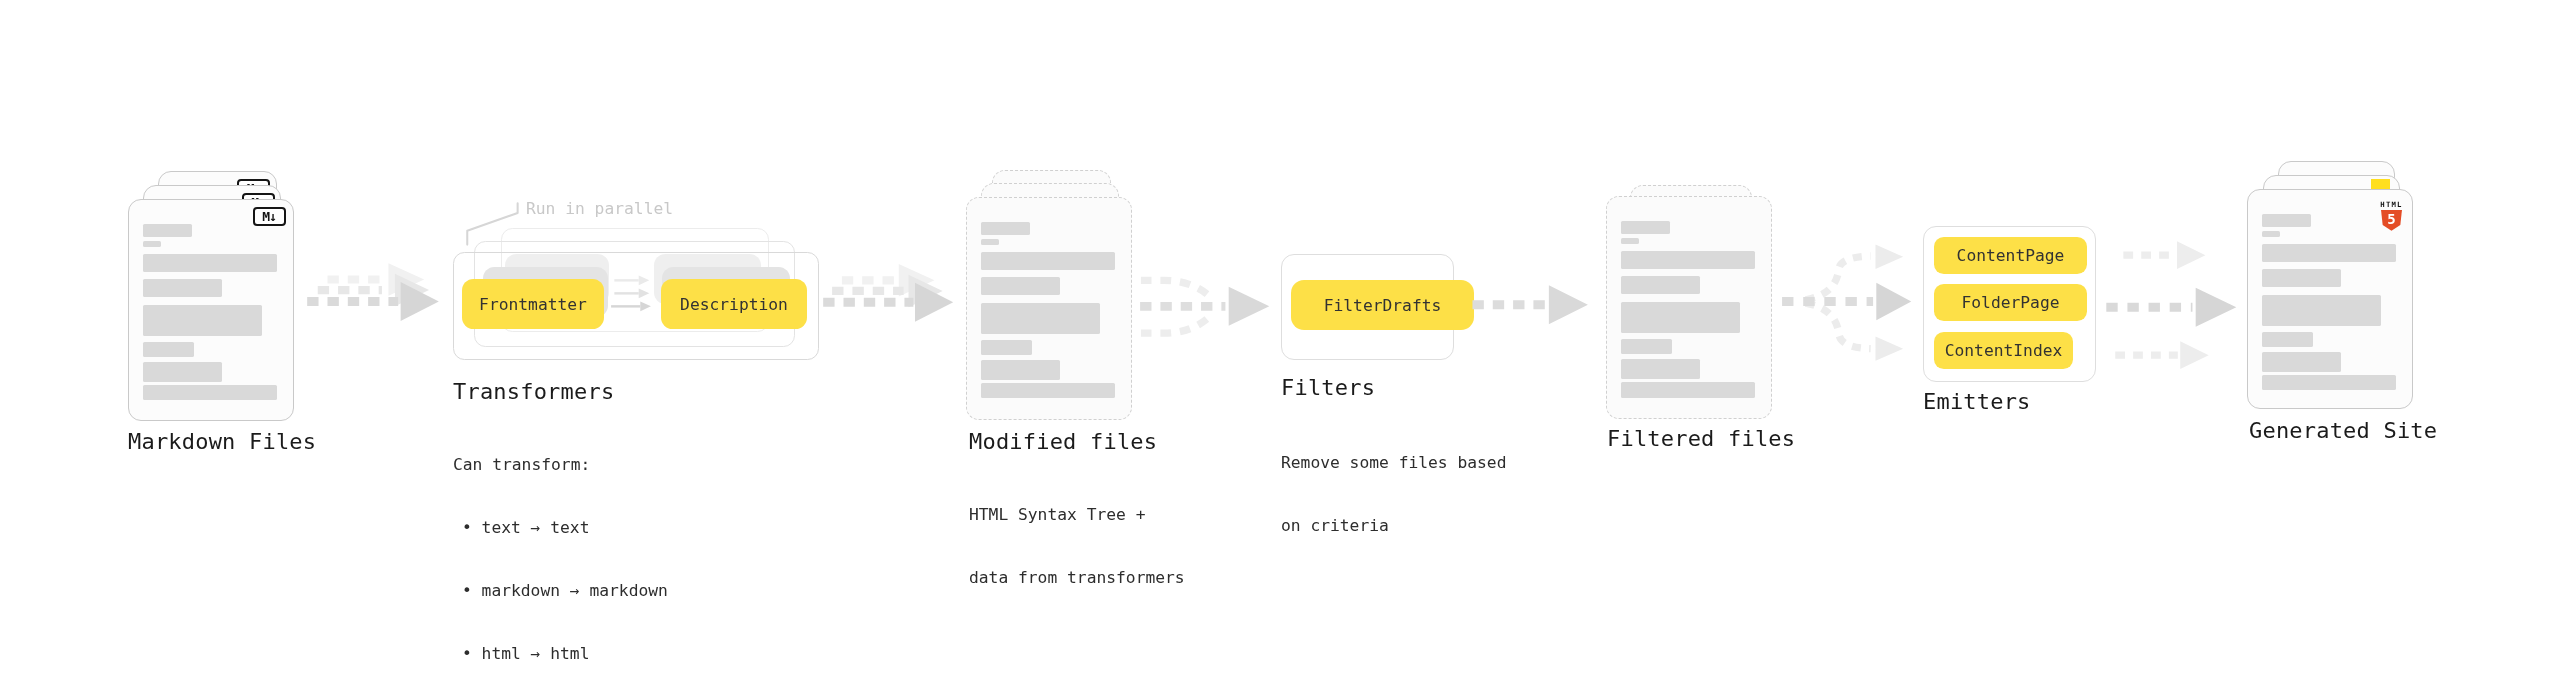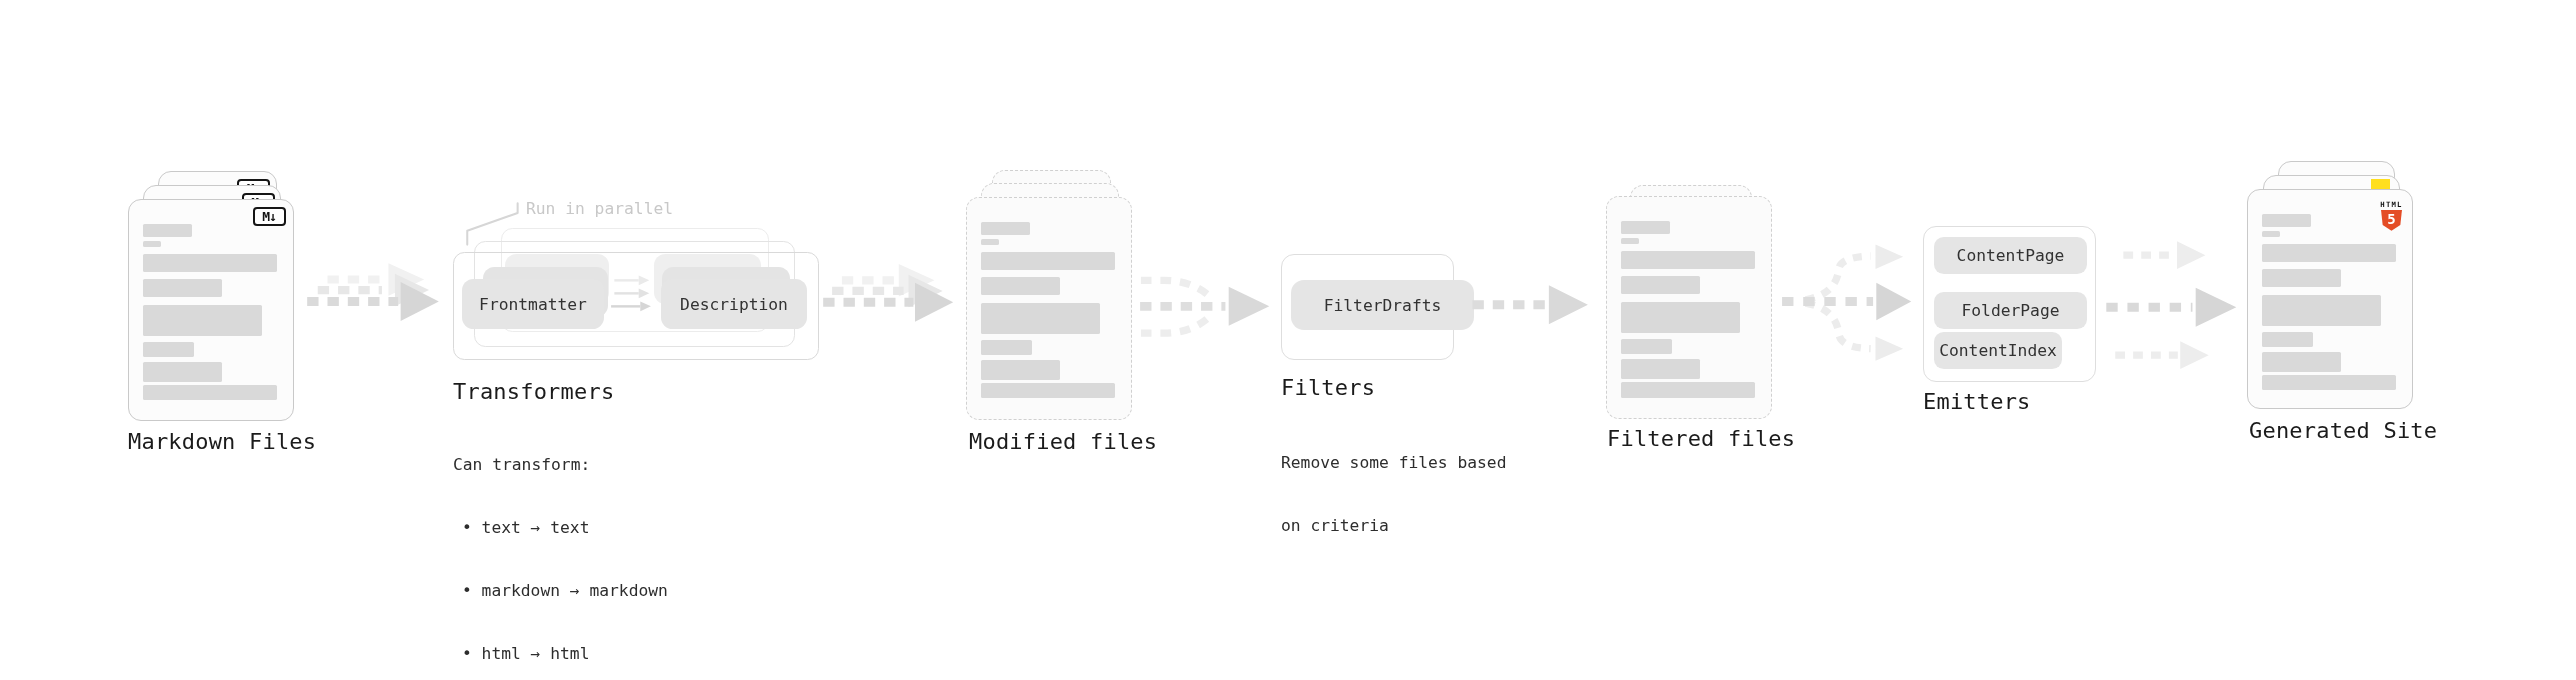--- a/index.html
+++ b/index.html
@@ -13,21 +13,21 @@
 
   .stage-label{position:absolute;font-size:22px;letter-spacing:0.2px;color:#1b1b1b;white-space:pre;}
   .desc{position:absolute;font-size:16.3px;line-height:21px;color:#2d2d2d;white-space:pre;}
   .desc .indent{padding-left:9px;}
   .annotation{position:absolute;font-size:16.3px;color:#c8c8c8;white-space:pre;}
 
   .tbox{position:absolute;box-sizing:border-box;border:1.6px solid #d9d9d9;border-radius:11.4px;background:transparent;}
   .tbox.l2{border-color:#e3e3e3;}
   .tbox.l3{border-color:#ececec;}
 
-  .pill{position:absolute;box-sizing:border-box;border-radius:11.4px;background:#e5e5e5;color:#323232;
+  .pill{position:absolute;box-sizing:border-box;border-radius:11.4px;background:#fde047;color:#323232;
         font-size:16.3px;display:flex;align-items:center;justify-content:center;white-space:pre;}
   .pill.ghost2{background:#e4e4e4;}
   .pill.ghost3{background:#efefef;}
   .pill.r16{border-radius:13px;}
   .pill.r12{border-radius:9.8px;}
 
   .panel{position:absolute;box-sizing:border-box;border:1.6px solid #dedede;border-radius:13px;background:#ffffff;}
 
   .md-badge{position:absolute;display:flex;align-items:center;justify-content:center;width:33px;height:19.5px;
             box-sizing:border-box;border:2.4px solid #151515;border-radius:4.1px;background:#fff;
@@ -104,20 +104,24 @@
           <div class="bar" style="top: 54px; width: 134px; height: 18px;"></div>
           <div class="bar" style="top: 79px; width: 79px; height: 18px;"></div>
           <div class="bar" style="top: 105px; width: 119px; height: 31px;"></div>
           <div class="bar" style="top: 142px; width: 51px; height: 14.6px;"></div>
           <div class="bar" style="top: 162px; width: 79px; height: 19.5px;"></div>
           <div class="bar" style="top: 185px; width: 134px; height: 15.4px;"></div>
         </div>
     </div>
   </div>
   <div class="stage-label" style="left:969px;top:429px;">Modified files</div>
+  <div class="desc" style="left:969px;top:462px;">
+    <div>HTML Syntax Tree +</div>
+    <div>data from transformers</div>
+  </div>
 
   <div class="panel" style="left:1281px;top:254px;width:173px;height:106px;"></div>
   <div class="pill r16" style="left:1291px;top:280px;width:183px;height:50px;">FilterDrafts</div>
   <div class="stage-label" style="left:1281px;top:375px;">Filters</div>
   <div class="desc" style="left:1281px;top:410px;">
     <div>Remove some files based</div>
     <div>on criteria</div>
   </div>
 
   <div class="stack" style="left:1606px;top:185px;width:203px;height:240px;">
@@ -132,22 +136,22 @@
           <div class="bar" style="top: 142px; width: 51px; height: 14.6px;"></div>
           <div class="bar" style="top: 162px; width: 79px; height: 19.5px;"></div>
           <div class="bar" style="top: 185px; width: 134px; height: 15.4px;"></div>
         </div>
     </div>
   </div>
   <div class="stage-label" style="left:1607px;top:426px;">Filtered files</div>
 
   <div class="panel" style="left:1923px;top:226px;width:173px;height:156px;"></div>
   <div class="pill r12" style="left:1934px;top:237px;width:153px;height:37px;">ContentPage</div>
-  <div class="pill r12" style="left:1934px;top:292px;width:153px;height:37px;">FolderPage</div>
-  <div class="pill r12" style="left:1934px;top:332px;width:128px;height:37px;">ContentIndex</div>
+  <div class="pill r12" style="left:1934px;top:284px;width:153px;height:37px;">FolderPage</div>
+  <div class="pill r12" style="left:1934px;top:332px;width:139px;height:37px;">ContentIndex</div>
   <div class="stage-label" style="left:1923px;top:389px;">Emitters</div>
 
   <div class="stack" style="left:2247px;top:161px;width:203px;height:252px;">
     <div class="card" style="left:31px;top:0;width:117px;height:220px;">
       <div class="css-badge" style="right:11.4px;top:4.1px;">
         <div class="css-word">CSS</div>
         <div class="css-bar"></div>
       </div>
     </div>
     <div class="card" style="left:16.3px;top:14px;width:137px;height:220px;">

